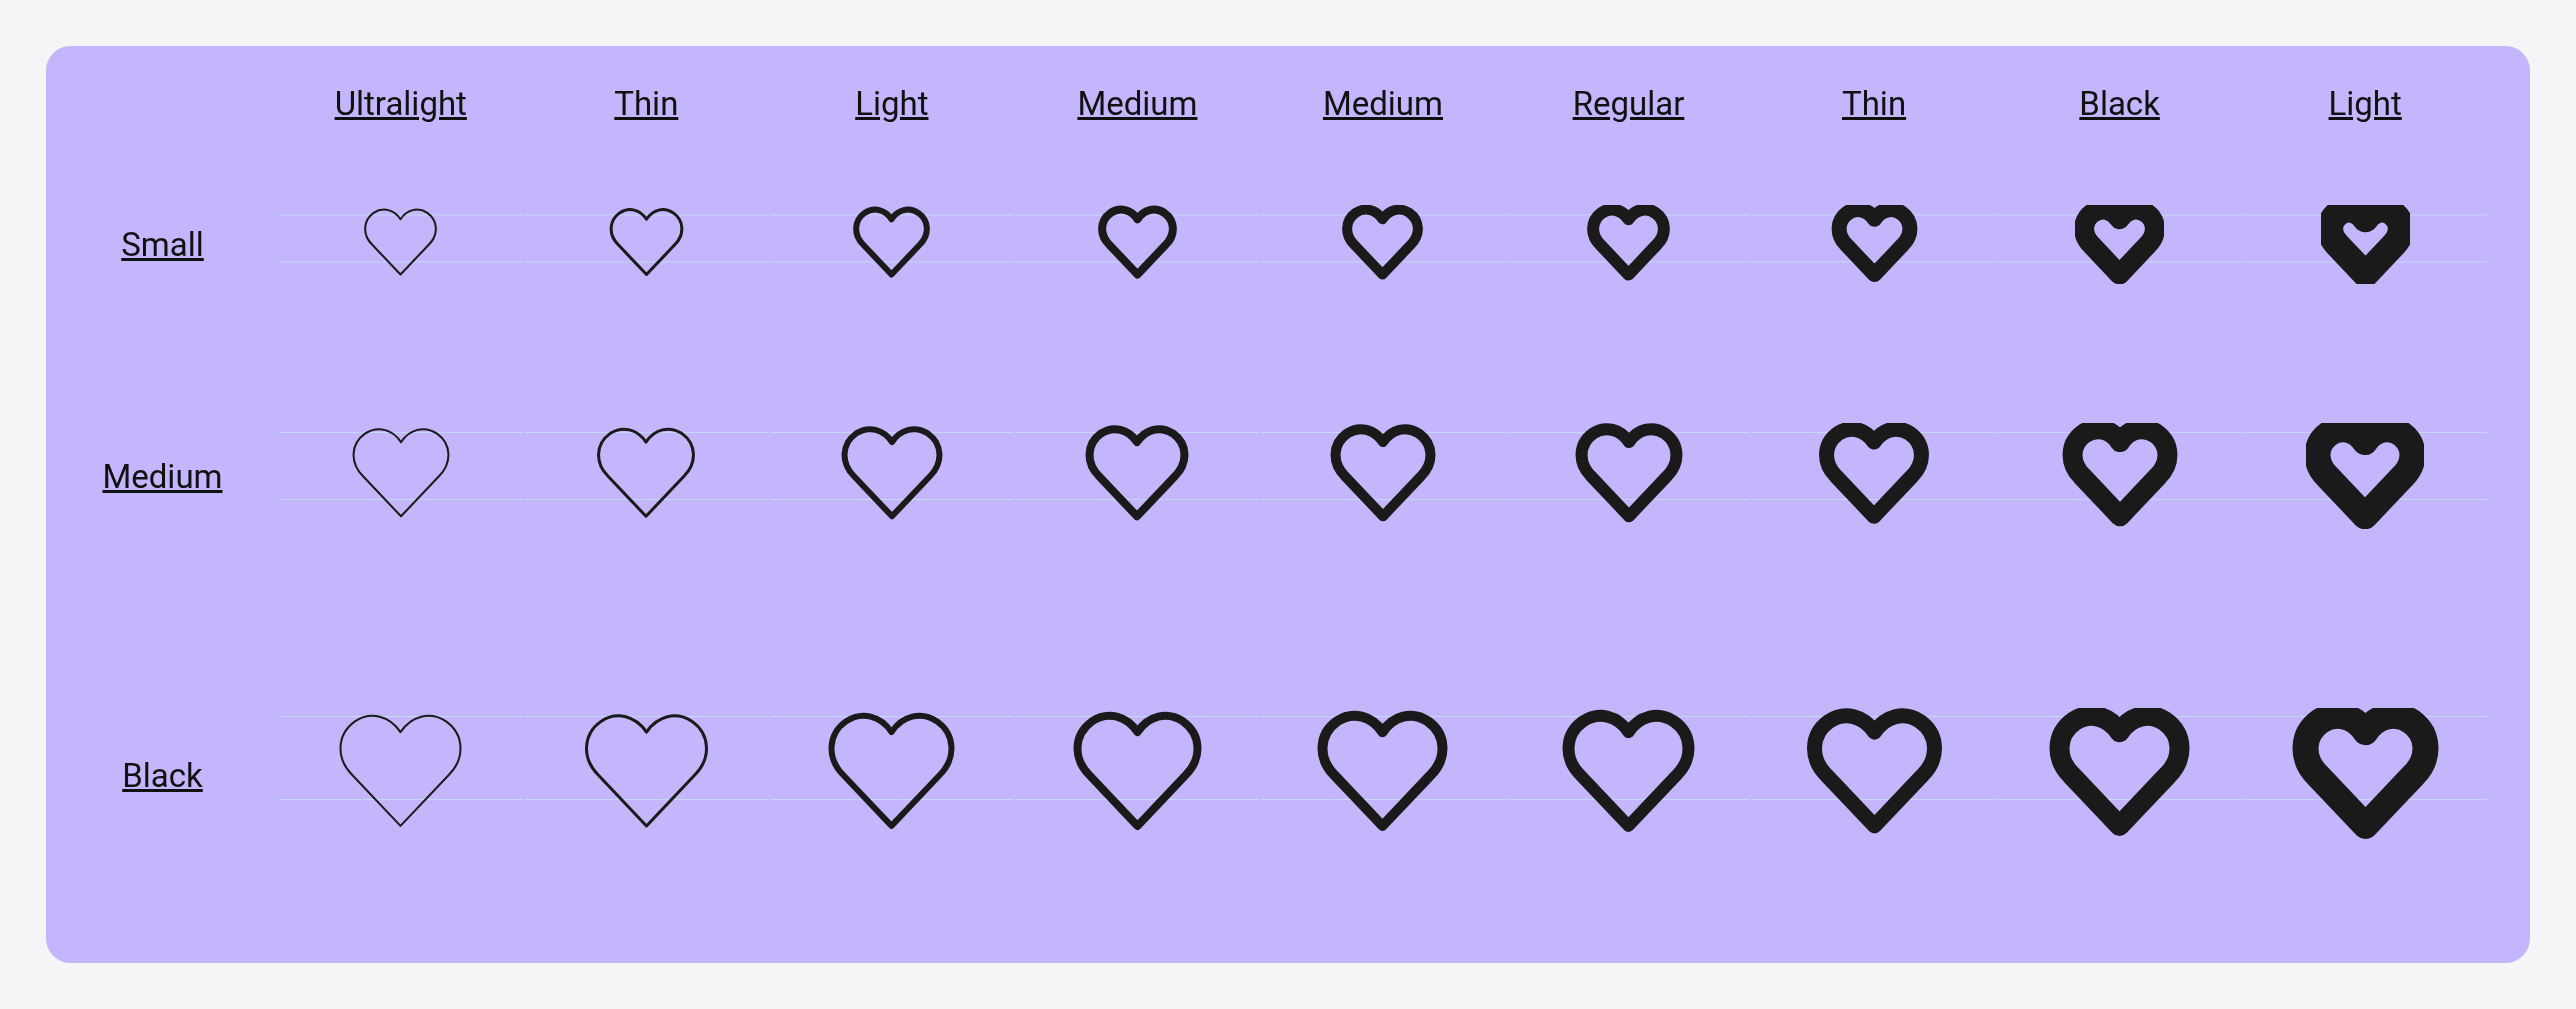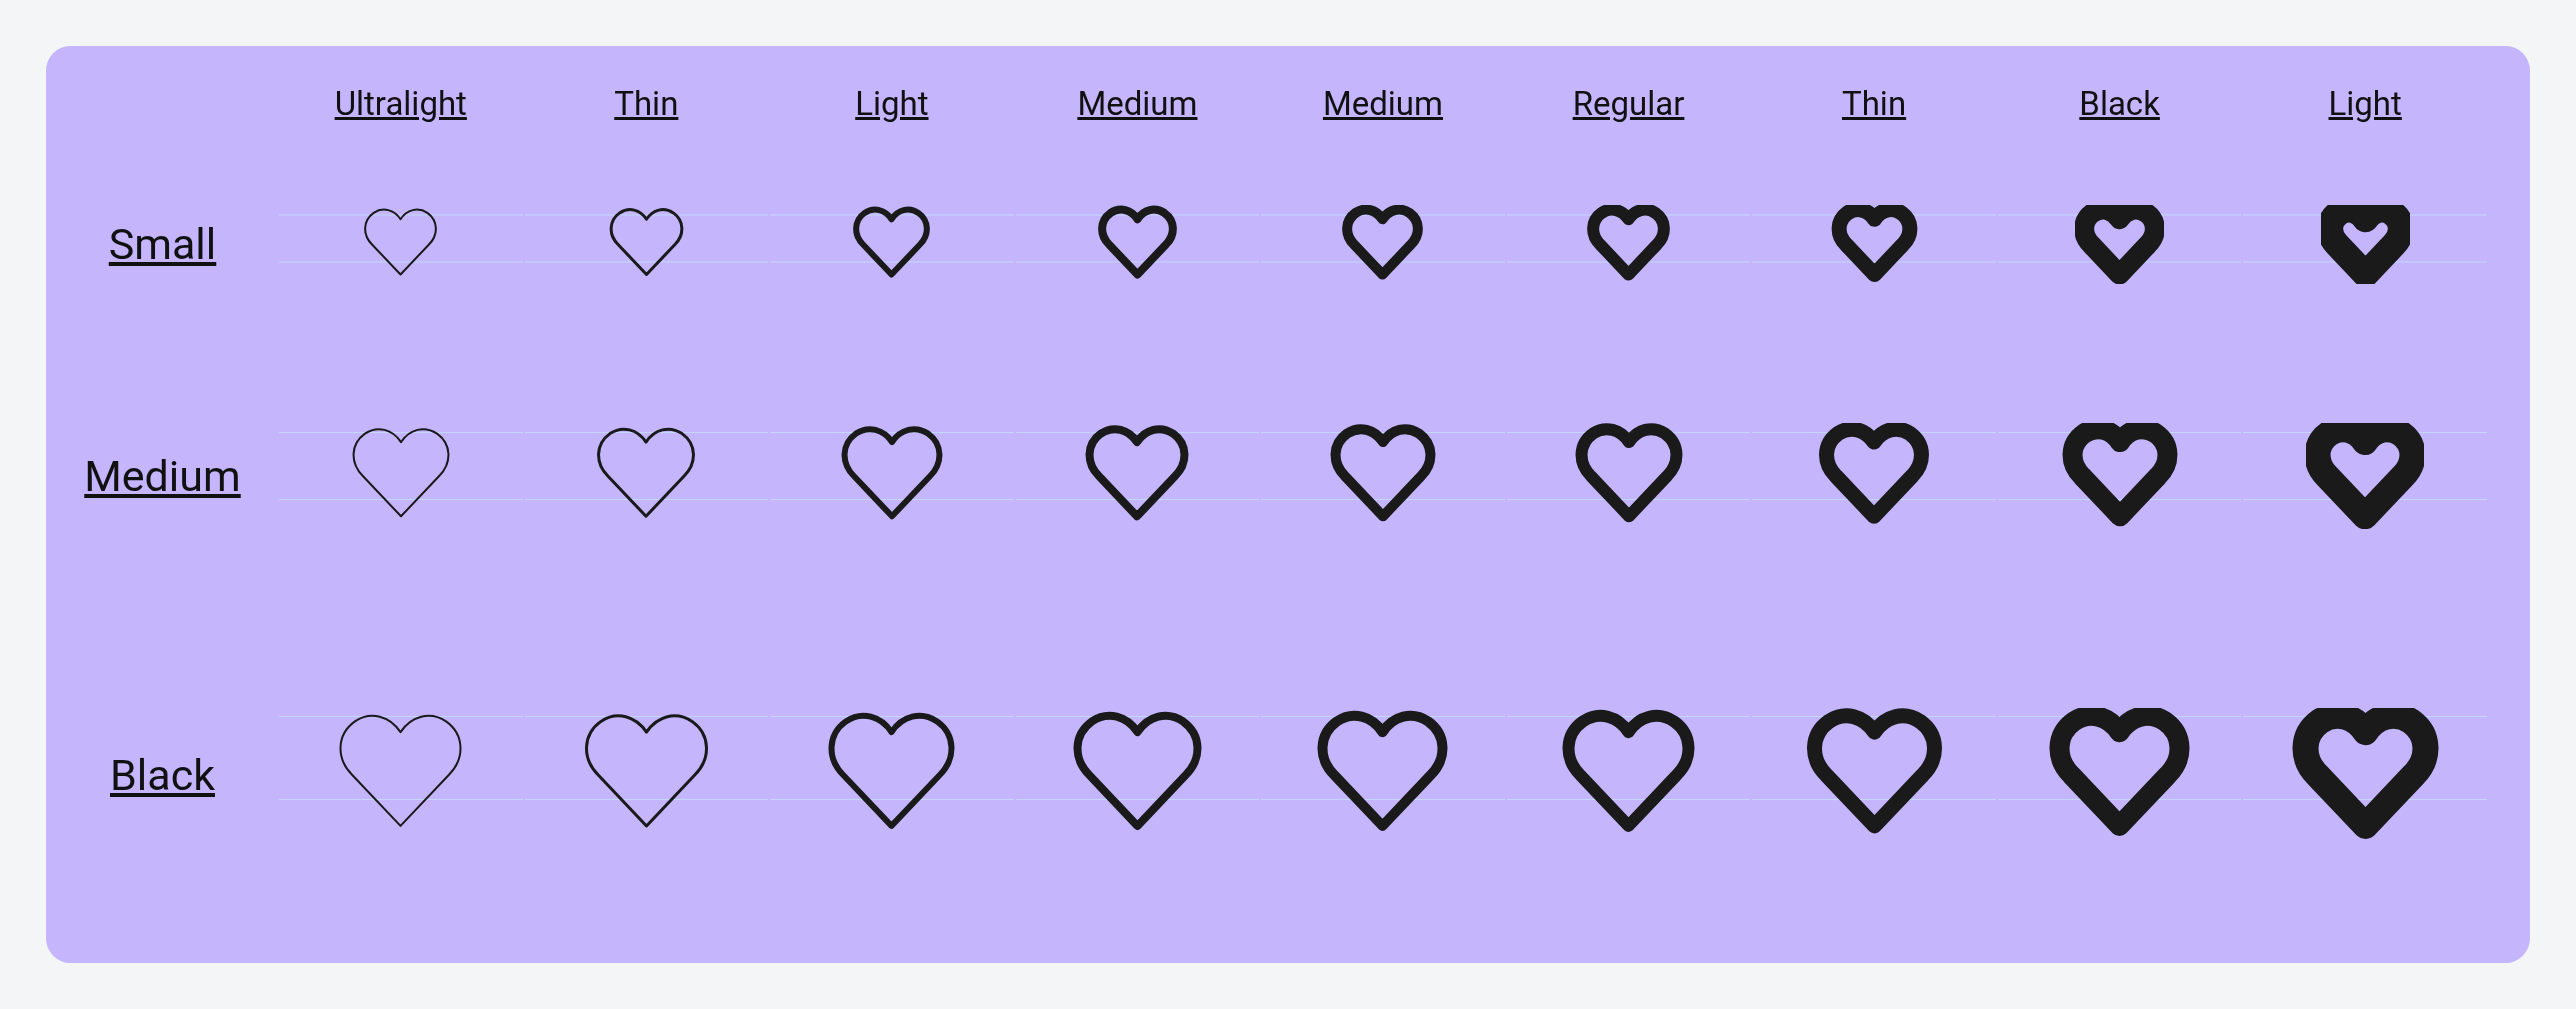--- a/index.html
+++ b/index.html
@@ -35,21 +35,21 @@
     font-size: 33px;
     color: #111;
     padding-bottom: 7px;
   }
   table.grid td {
     text-align: center;
     vertical-align: middle;
     position: relative;
   }
   .rowlabel {
-    font-size: 43px;
+    font-size: 33px;
     text-align: right;
     padding-right: 21px;
     white-space: nowrap;
     width: 211px;
   }
   .cell-inner {
     position: relative;
     height: 100%;
     display: flex;
     align-items: center;

